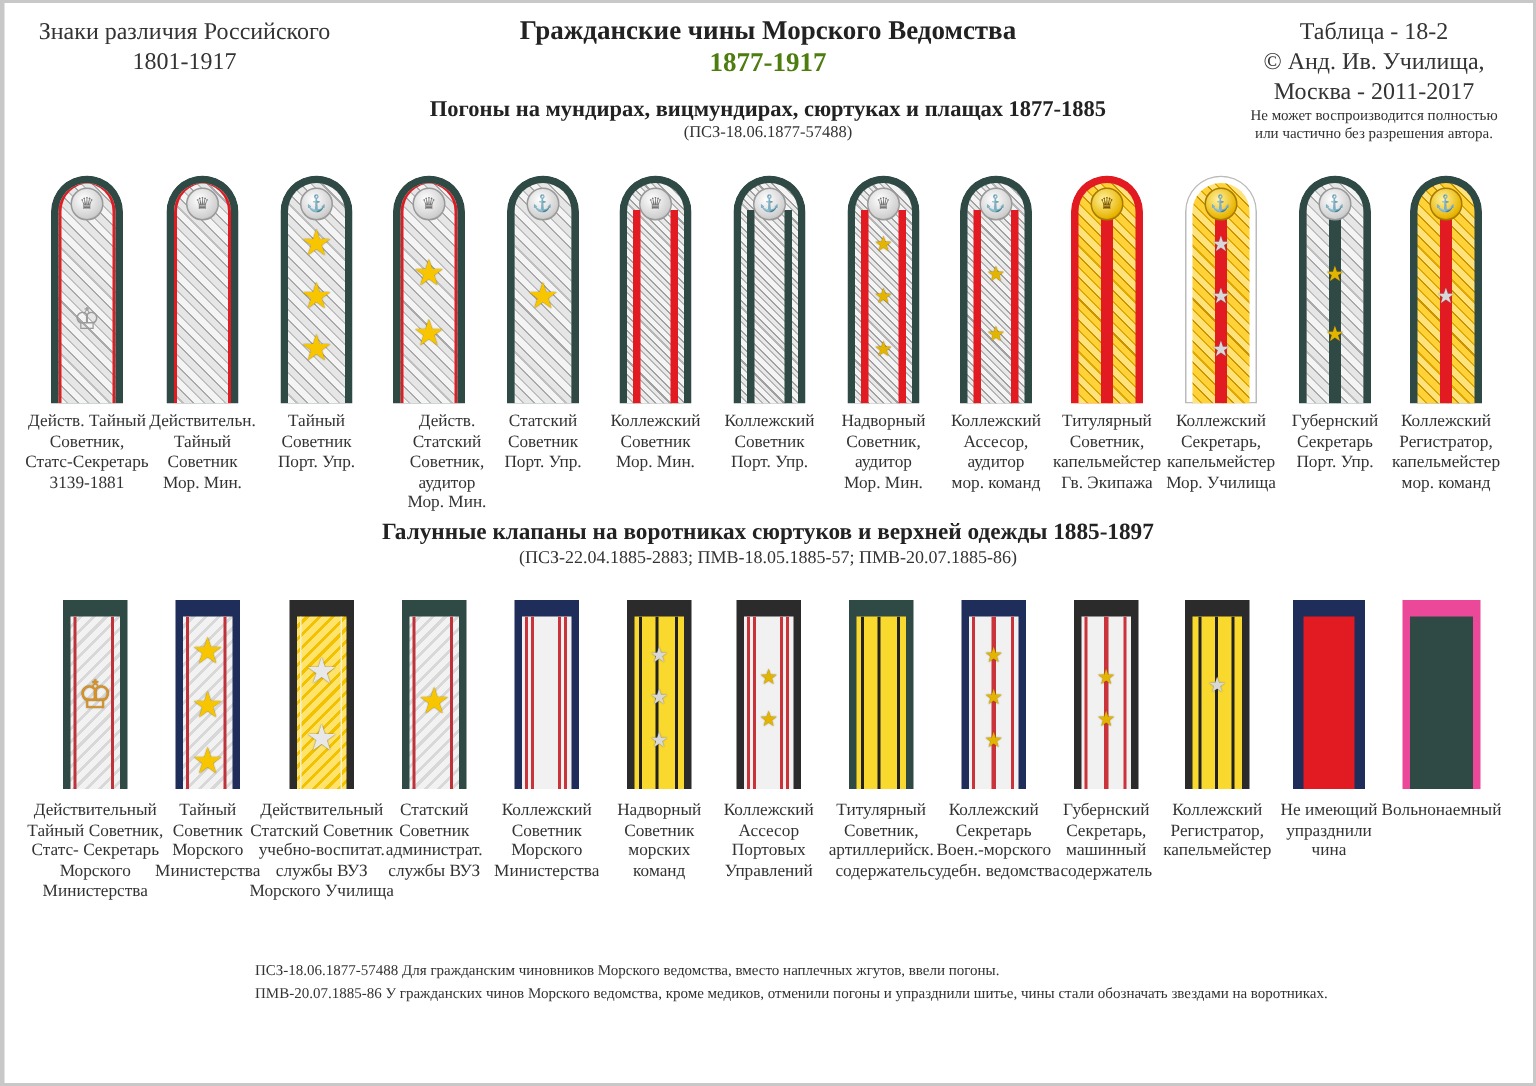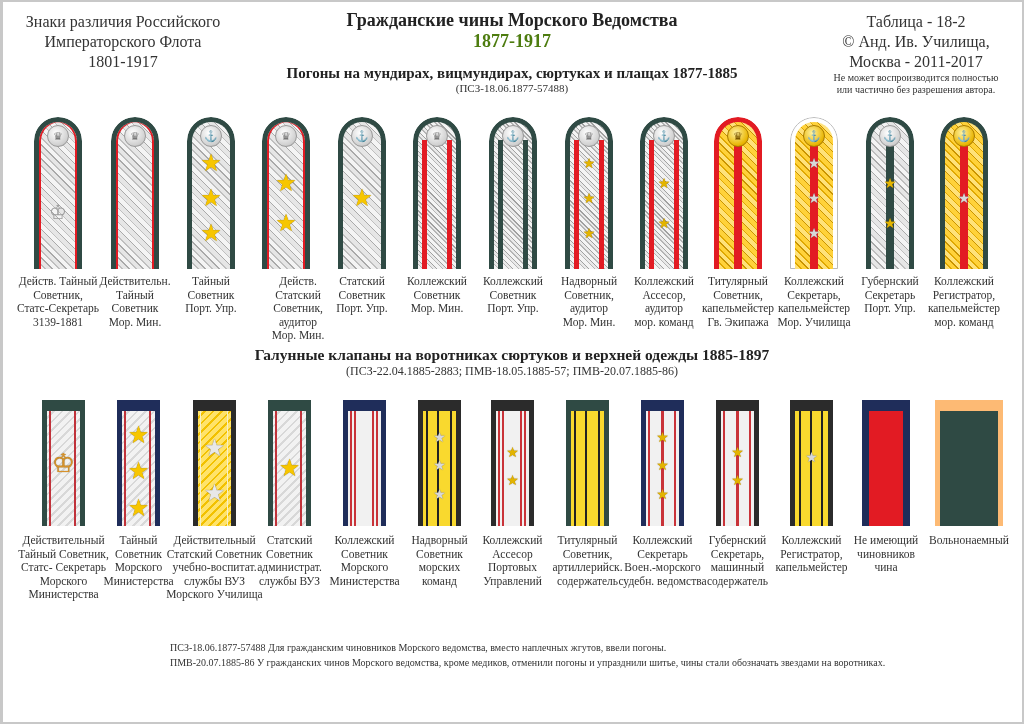--- a/index.html
+++ b/index.html
@@ -60,21 +60,20 @@
 
   .footer { position: absolute; left: 170px; top: 640px; width: 800px; font-size: 10px; line-height: 15px; color: #333; }
 </style>
 </head>
 <body>
 
 <div class="frame"></div>
 
 <div class="hdr-left">
   <div>Знаки различия Российского</div>
-  <div>Императорского Флота</div>
   <div>1801-1917</div>
 </div>
 
 <div class="hdr-center">
   <div class="t1">Гражданские чины Морского Ведомства</div>
   <div class="t2">1877-1917</div>
   <div class="t3">Погоны на мундирах, вицмундирах, сюртуках и плащах 1877-1885</div>
   <div class="t4">(ПСЗ-18.06.1877-57488)</div>
 </div>
 
@@ -433,25 +432,25 @@
       <div class="lbl">
         <div>Коллежский</div>
         <div>Регистратор,</div>
         <div>капельмейстер</div>
       </div>
     </div>
     <div class="tab" style="left: 862px; background: rgb(31, 45, 90); width: 48px;">
       <div class="inner" style="background: rgb(226, 27, 35); left: 7px; right: 7px;"></div>
       <div class="lbl">
         <div>Не имеющий</div>
-        <div>чиновников</div>
+        <div>упразднили</div>
         <div>чина</div>
       </div>
     </div>
-    <div class="tab" style="left: 935px; background: #fdba74; width: 68px; font-family: Liberation Serif, serif;">
+    <div class="tab" style="left: 935px; background: #ec4899; width: 52px; font-family: Liberation Serif, serif;">
       <div class="inner" style="background: rgb(47, 74, 68);"></div>
       <div class="lbl">
         <div>Вольнонаемный</div>
       </div>
     </div>
   </div>
 
 <div class="footer">
   <div>ПСЗ-18.06.1877-57488  Для гражданским чиновников Морского ведомства, вместо наплечных жгутов, ввели погоны.</div>
   <div>ПМВ-20.07.1885-86  У гражданских чинов Морского ведомства, кроме медиков, отменили погоны и упразднили шитье, чины стали обозначать звездами на воротниках.</div>

